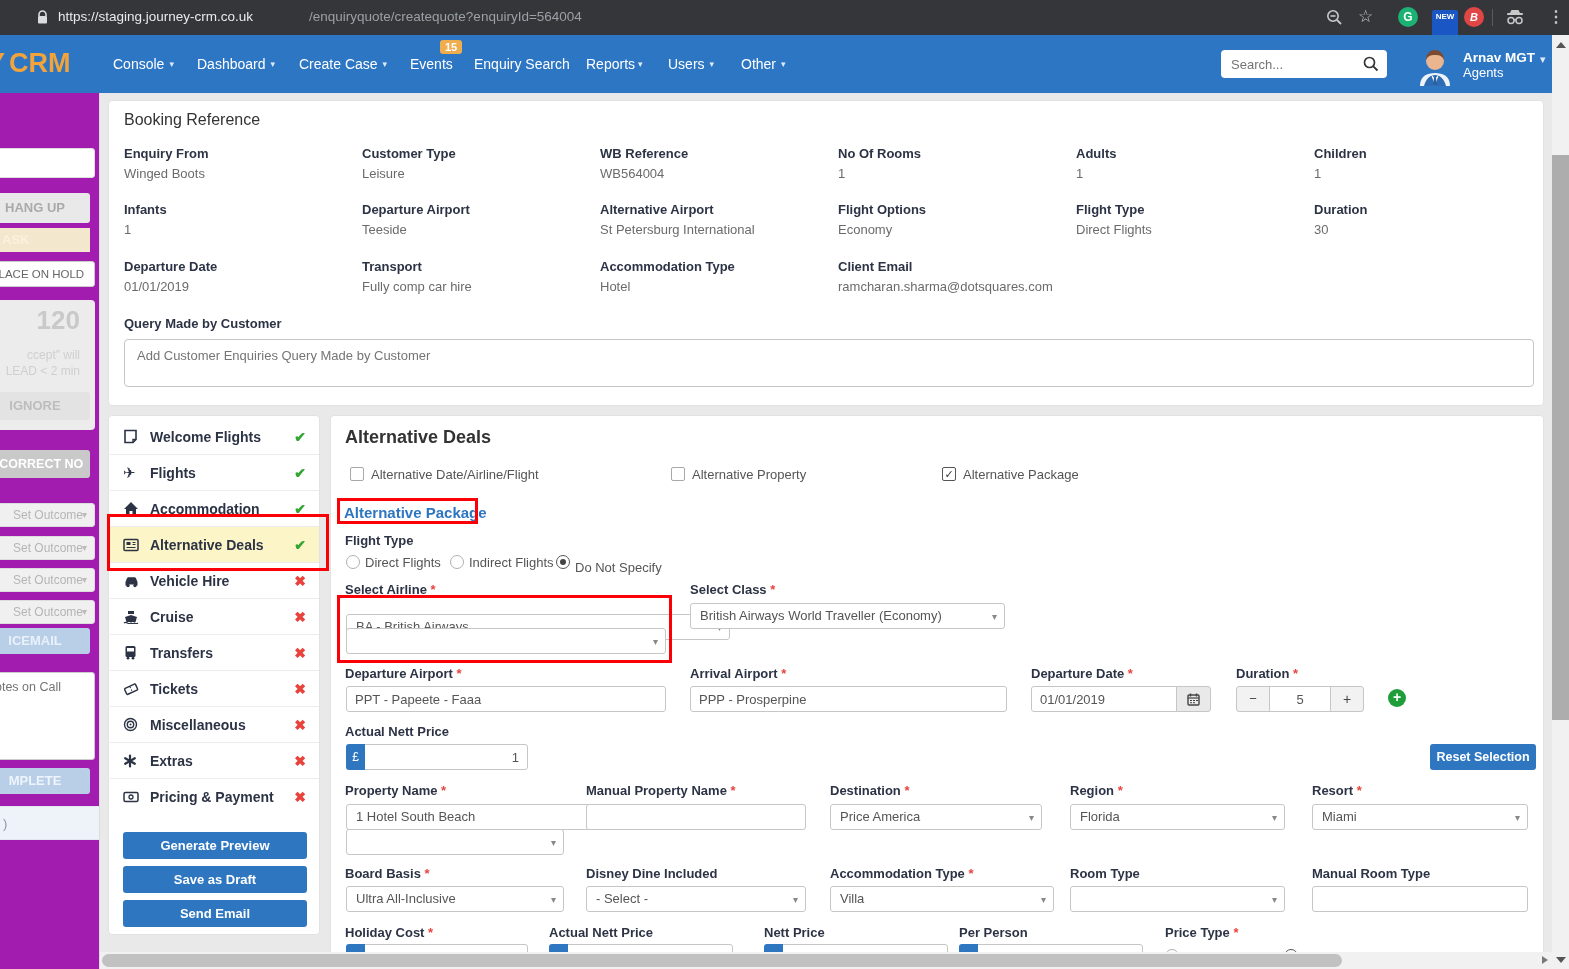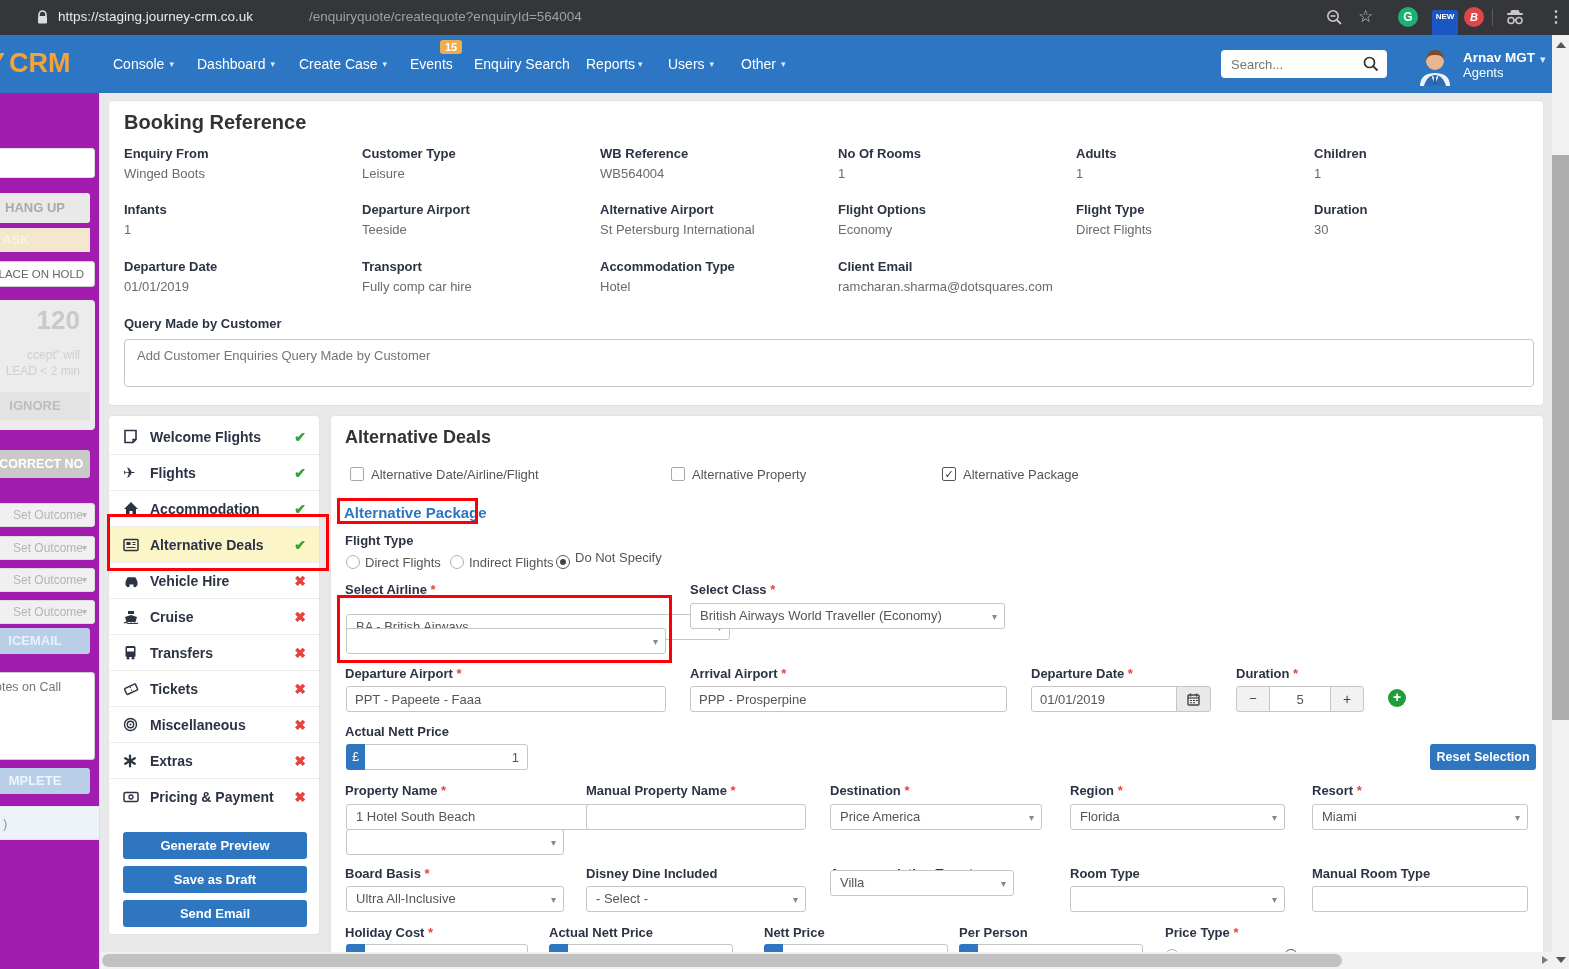--- a/index.html
+++ b/index.html
@@ -147,21 +147,21 @@
   <div class="soutcome" style="top:507px"><span>Set Outcome</span><span class="cv" style="top:0"></span></div>
   <div class="gray-btn" style="left:-20px;top:535px;width:110px;height:26px;line-height:26px;background:#b9cfe8;color:#e9f1fa;font-size:13px">ICEMAIL</div>
   <textarea style="position: absolute; left: -20px; top: 579px; width: 115px; height: 88px; border: 1px solid rgb(204, 204, 204); border-radius: 3px; resize: none; font-size: 12.5px; color: rgb(85, 85, 85); padding: 7px; outline: none;" placeholder="notes on Call"></textarea>
   <div class="gray-btn" style="left:-20px;top:675px;width:110px;height:26px;line-height:26px;background:#b9cfe8;color:#eef4fb;font-size:13px">MPLETE</div>
   <div class="abs" style="left:0;top:713px;width:100px;height:34px;background:#eef3f9;border-top:1px solid #e0e8f0;border-bottom:1px solid #e0e8f0">
     <span style="position:absolute;left:3px;top:9px;font-size:13px;color:#8a98a8">)</span>
   </div>
 </div>
 
 <div class="card" style="left:108px;top:100px;width:1436px;height:306px">
-  <div class="abs" style="left:15px;top:10px;font-size:20px;font-weight:bold;color:#333">Booking Reference</div>
+  <div class="abs" style="left:15px;top:10px;font-size:16px;font-weight:normal;color:#333">Booking Reference</div>
 
   <span class="lbl" style="left:15px;top:45px">Enquiry From</span>
   <span class="val" style="left:15px;top:65px">Winged Boots</span>
   <span class="lbl" style="left:253px;top:45px">Customer Type</span>
   <span class="val" style="left:253px;top:65px">Leisure</span>
   <span class="lbl" style="left:491px;top:45px">WB Reference</span>
   <span class="val" style="left:491px;top:65px">WB564004</span>
   <span class="lbl" style="left:729px;top:45px">No Of Rooms</span>
   <span class="val" style="left:729px;top:65px">1</span>
   <span class="lbl" style="left:967px;top:45px">Adults</span>
@@ -327,21 +327,21 @@
   <span class="cklabel" style="left:632px;top:51px">Alternative Package</span>
 
   <div class="abs" style="left:13px;top:88px;font-size:15px;font-weight:bold;color:#2e76c0">Alternative Package</div>
 
   <span class="lbl" style="left:14px;top:117px">Flight Type</span>
   <span class="radio" style="left:15px;top:139px"></span>
   <span class="cklabel" style="left:34px;top:139px">Direct Flights</span>
   <span class="radio" style="left:119px;top:139px"></span>
   <span class="cklabel" style="left:138px;top:139px">Indirect Flights</span>
   <span class="radio on" style="left:225px;top:139px"></span>
-  <span class="cklabel" style="left:244px;top:134px">Do Not Specify</span>
+  <span class="cklabel" style="left:244px;top:144px">Do Not Specify</span>
 
   <span class="lbl req" style="left:14px;top:166px">Select Airline</span>
   <span class="lbl req" style="left:359px;top:166px">Select Class</span>
   <div class="sel" style="left:15px;top:198px;width:384px"><span>BA - British Airways</span><span class="cv"></span></div>
   <div class="sel" style="left:15px;top:212px;width:320px">
       <span class="cv"></span>
     </div>
   <div class="sel" style="left:359px;top:187px;width:315px"><span>British Airways World Traveller (Economy)</span><span class="cv"></span></div>
 
   <span class="lbl req" style="left:14px;top:250px">Departure Airport</span>
@@ -385,21 +385,21 @@
   <div class="sel" style="left:739px;top:388px;width:215px"><span>Florida</span><span class="cv"></span></div>
   <div class="sel" style="left:981px;top:388px;width:216px"><span>Miami</span><span class="cv"></span></div>
 
   <span class="lbl req" style="left:14px;top:450px">Board Basis</span>
   <span class="lbl" style="left:255px;top:450px">Disney Dine Included</span>
   <span class="lbl req" style="left:499px;top:450px">Accommodation Type</span>
   <span class="lbl" style="left:739px;top:450px">Room Type</span>
   <span class="lbl" style="left:981px;top:450px">Manual Room Type</span>
   <div class="sel" style="left:15px;top:470px;width:218px"><span>Ultra All-Inclusive</span><span class="cv"></span></div>
   <div class="sel" style="left:255px;top:470px;width:220px"><span>- Select -</span><span class="cv"></span></div>
-  <div class="sel" style="left:499px;top:454px;width:184px"><span>Villa</span><span class="cv"></span></div>
+  <div class="sel" style="left:499px;top:470px;width:224px"><span>Villa</span><span class="cv"></span></div>
   <div class="sel" style="left:739px;top:470px;width:215px">
       <span class="cv"></span>
     </div>
   <input class="inp" style="left: 981px; top: 470px; width: 216px;">
 
   <span class="lbl req" style="left:14px;top:509px">Holiday Cost</span>
   <span class="lbl" style="left:218px;top:509px">Actual Nett Price</span>
   <span class="lbl" style="left:433px;top:509px">Nett Price</span>
   <span class="lbl" style="left:628px;top:509px">Per Person</span>
   <span class="lbl req" style="left:834px;top:509px">Price Type</span>

